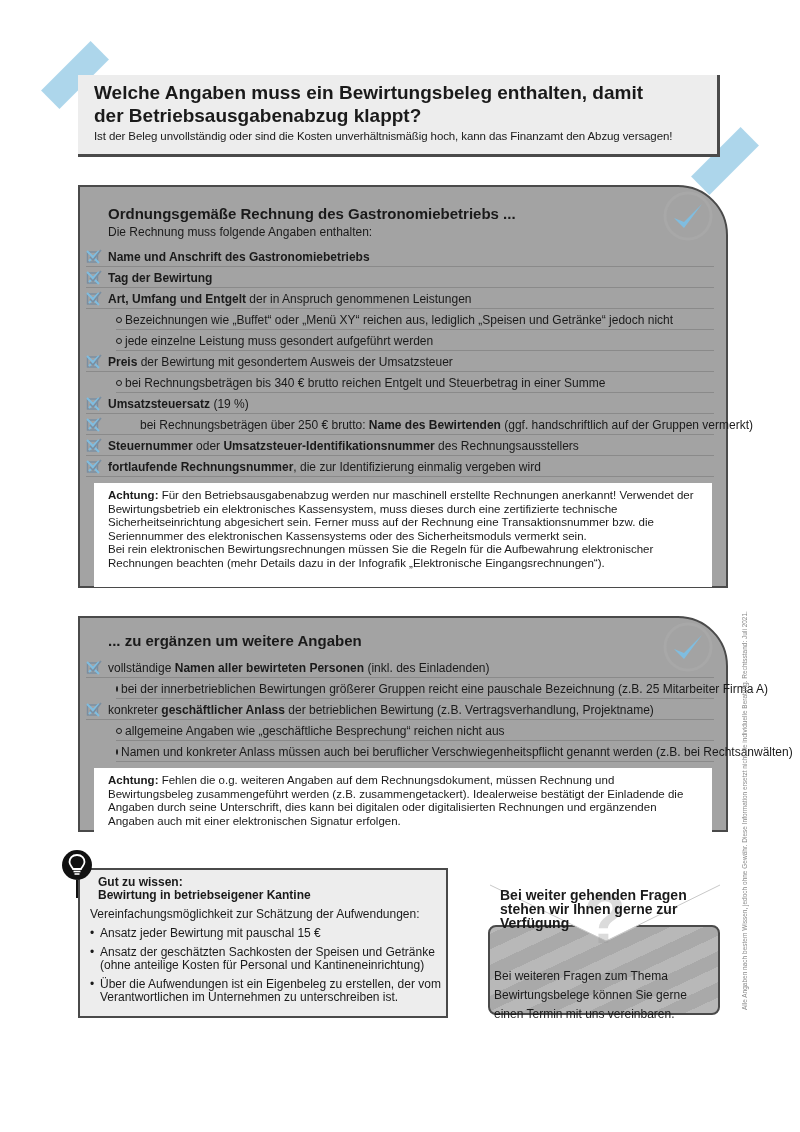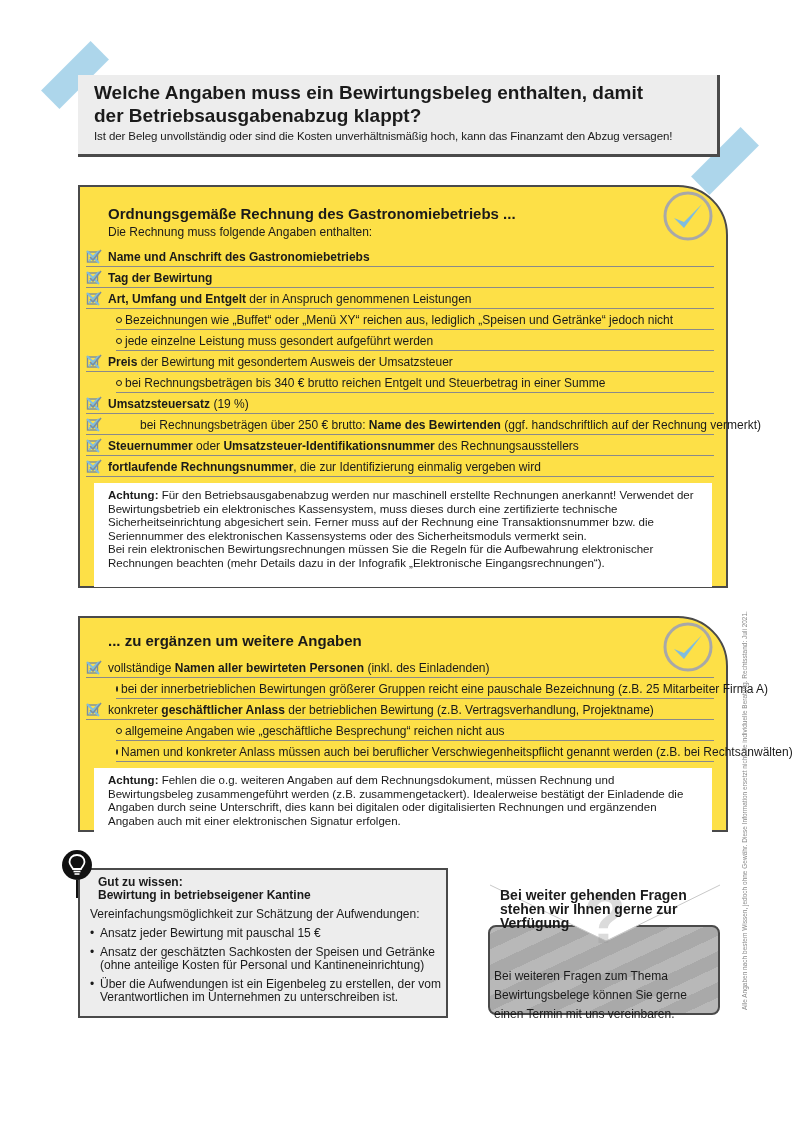--- a/index.html
+++ b/index.html
@@ -13,21 +13,21 @@
 
   .header-box {
     position: absolute; left: 78px; top: 75px; width: 642px; height: 82px;
     background: #ededed; border-right: 3px solid #4a4a4a; border-bottom: 3px solid #4a4a4a;
     box-sizing: border-box; padding: 6px 0 0 16px;
   }
   .header-title { font-size: 19px; font-weight: bold; line-height: 23px; margin: 0; }
   .header-sub { font-size: 11.5px; margin-top: 3px; letter-spacing: -0.1px; }
 
   .panel {
-    position: absolute; left: 78px; width: 650px; background: #fde047;
+    position: absolute; left: 78px; width: 650px; background: #a3a3a3;
     border: 2px solid #4a4a4a; border-top-right-radius: 50px; box-sizing: border-box;
   }
   .panel.p1 { top: 185px; height: 403px; }
   .panel.p2 { top: 616px; height: 216px; }
 
   .panel-title { position: absolute; left: 28px; font-size: 15px; font-weight: bold; }
   .p1 .panel-title { top: 18px; }
   .p2 .panel-title { top: 14px; }
   .panel-intro { position: absolute; left: 28px; top: 38px; font-size: 12px; }
 
@@ -170,21 +170,21 @@
         <span style="white-space: pre;"> (19 %)</span>
       </div>
       <div class="row">
         <svg class="xicon" viewBox="0 0 16 16">
           <rect x="1.5" y="3" width="10" height="10" fill="none" stroke="#7a8ea0" stroke-width="1.4"></rect>
           <path d="M1 2 L13 14 M13 2 L3 12" stroke="#7fbde0" stroke-width="2" fill="none"></path>
           <path d="M4 8 L7 11 L15 1" stroke="#7a8ea0" stroke-width="1.6" fill="none"></path>
         </svg>
         <span style="white-space: pre; padding-left: 32px;">bei Rechnungsbeträgen über 250 € brutto: </span>
         <b>Name des Bewirtenden</b>
-        <span style="white-space: pre;"> (ggf. handschriftlich auf der Rechnung vermerkt)</span>
+        <span style="white-space: pre;"> (ggf. handschriftlich auf der Gruppen vermerkt)</span>
       </div>
       <div class="row">
         <svg class="xicon" viewBox="0 0 16 16">
           <rect x="1.5" y="3" width="10" height="10" fill="none" stroke="#7a8ea0" stroke-width="1.4"></rect>
           <path d="M1 2 L13 14 M13 2 L3 12" stroke="#7fbde0" stroke-width="2" fill="none"></path>
           <path d="M4 8 L7 11 L15 1" stroke="#7a8ea0" stroke-width="1.6" fill="none"></path>
         </svg>
         <b>Steuernummer</b>
         <span style="white-space: pre;"> oder </span>
         <b>Umsatzsteuer-Identifikationsnummer</b>

